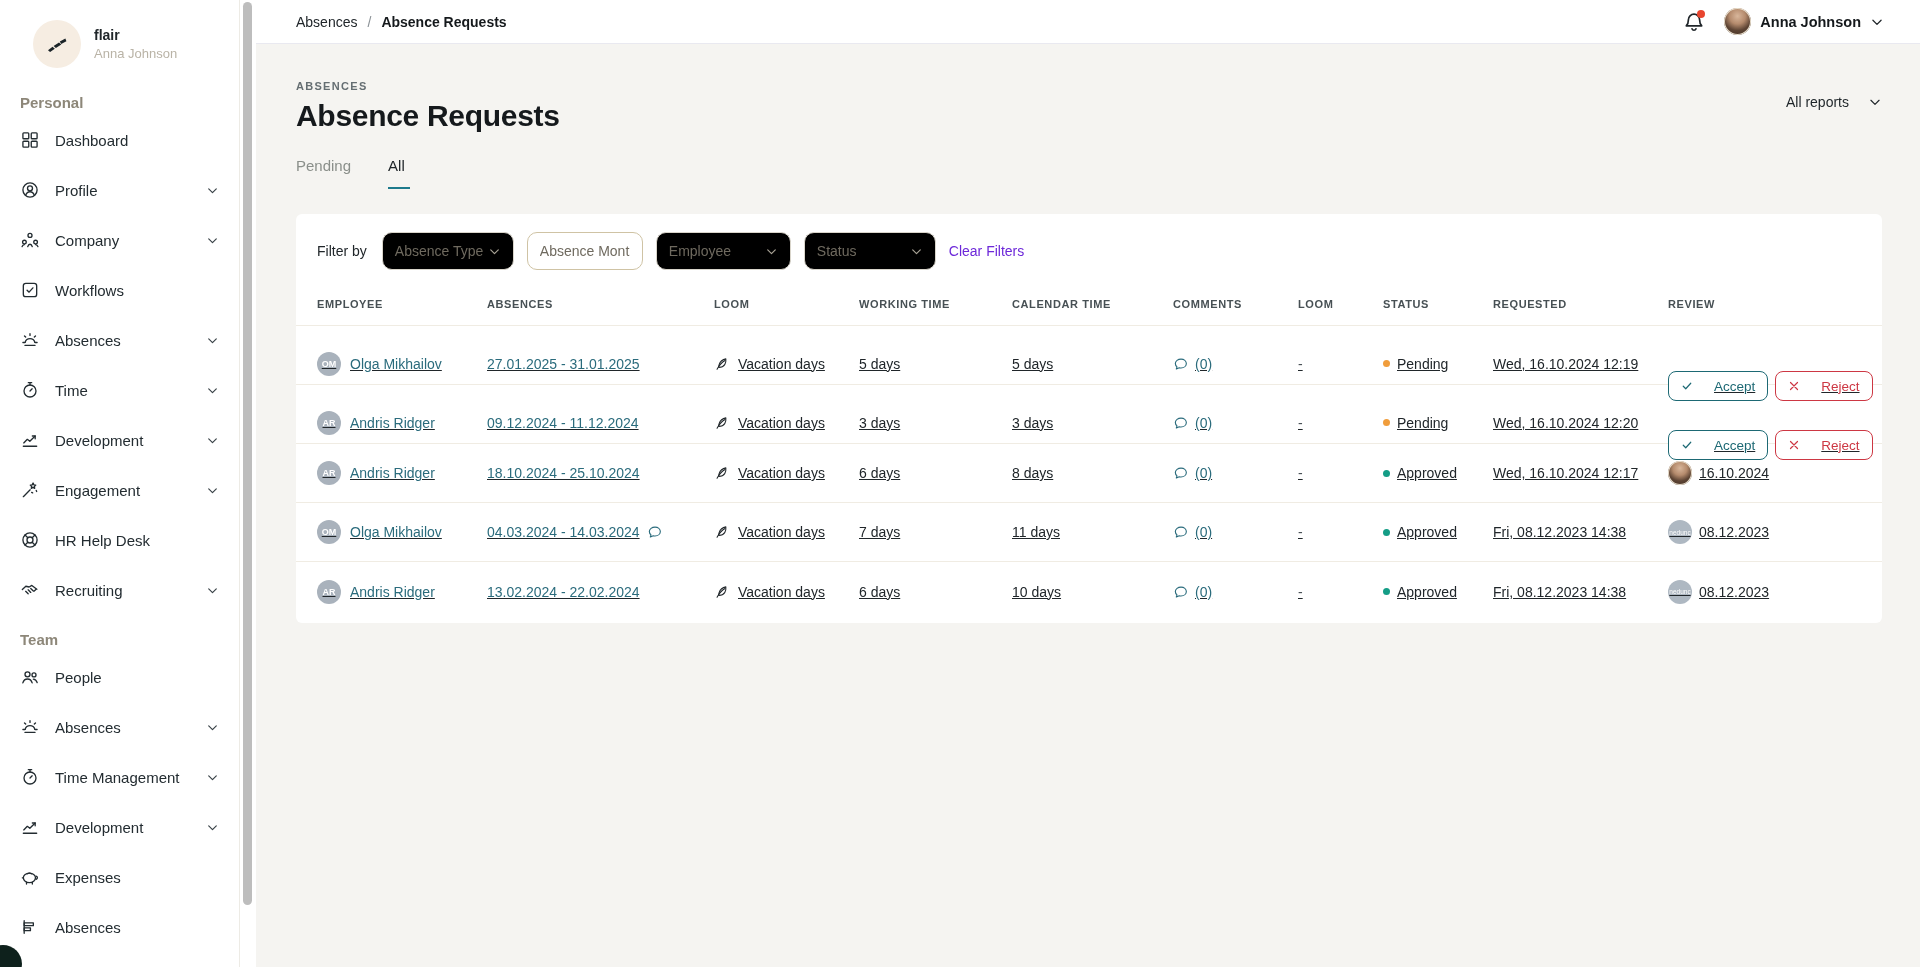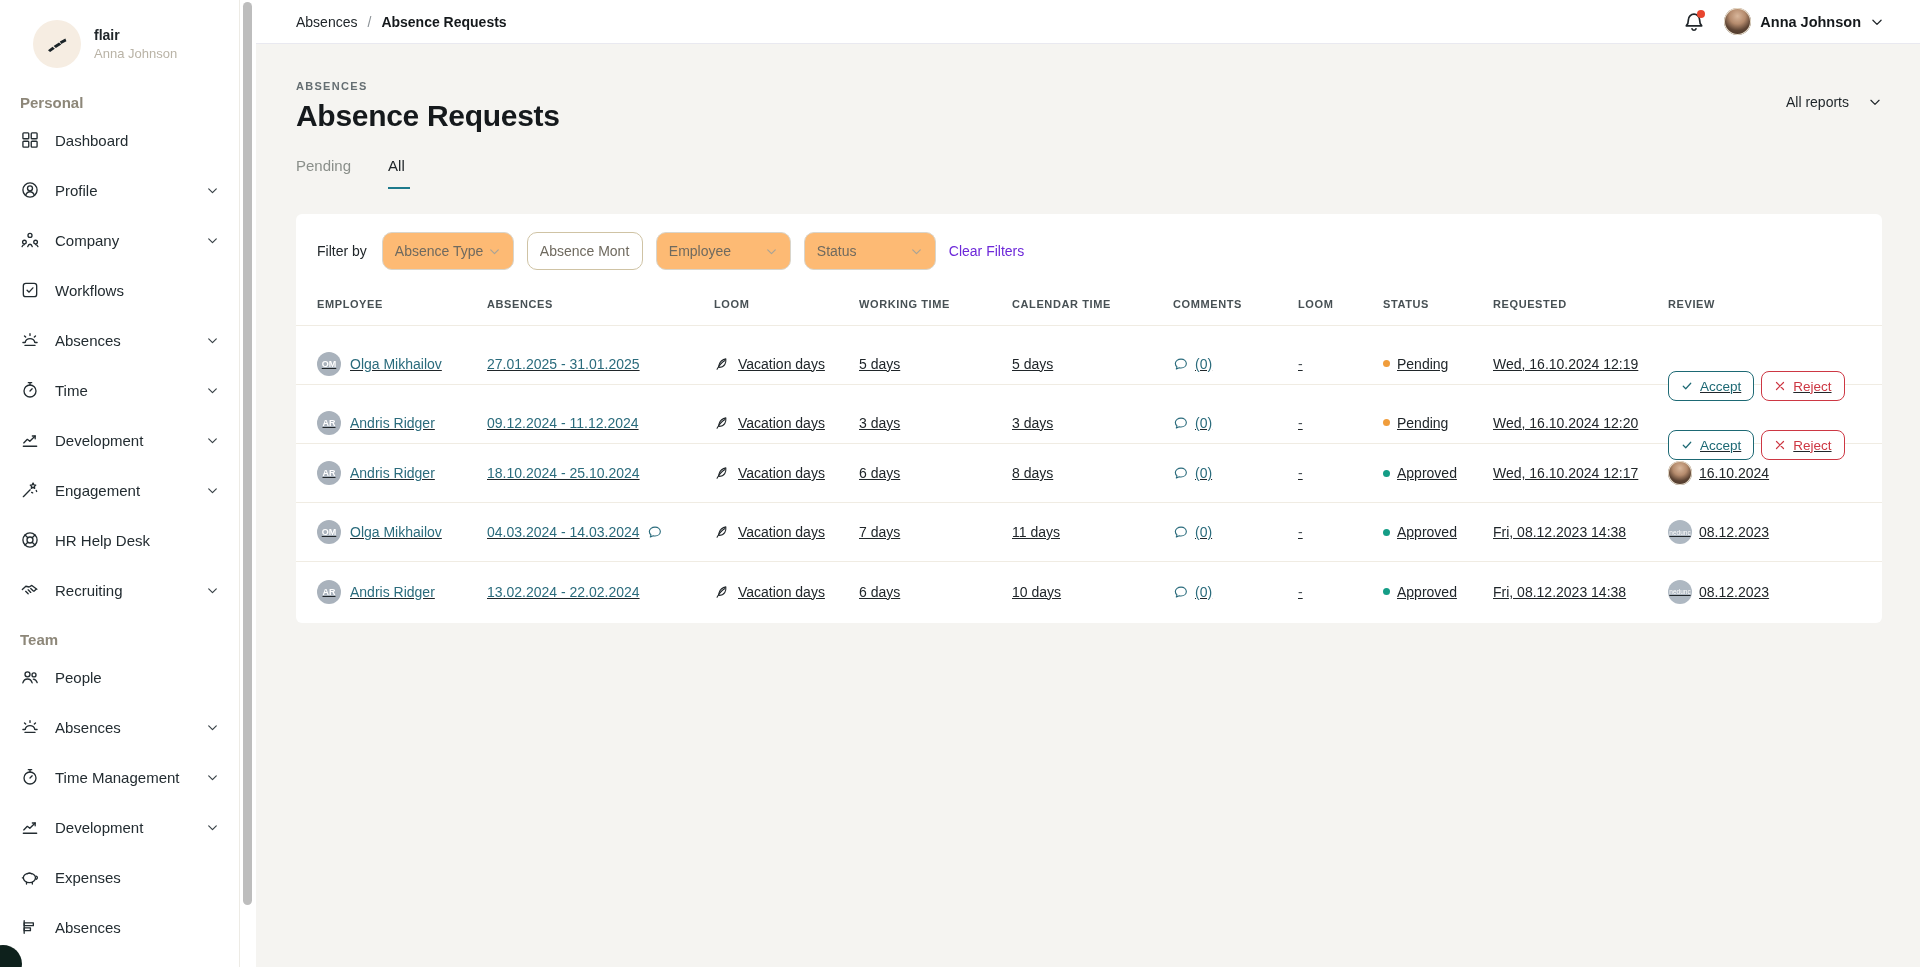--- a/index.html
+++ b/index.html
@@ -49,21 +49,21 @@
   .tabs { display:flex; gap:37px; margin-top:24px; font-size:15px; }
   .tab { cursor:pointer; color:#8a8f8a; }
   .tab.active { color:#20262a; }
   .tab .tab-bar { width:22px; height:2px; margin-top:13px; background:transparent; }
   .tab.active .tab-bar { background:#1d7a8c; }
 
   
   .card { background:#fff; border-radius:6px; margin-top:25px; padding-bottom:2px; }
   .filters { display:flex; align-items:center; gap:13px; padding:18px 21px 12px; }
   .filter-label { font-size:14px; color:#20262a; margin-right:2px; }
-  .f-select { height:38px; border:1px solid #d9d5cb; border-radius:10px; background:#fdba74; display:flex; align-items:center; justify-content:space-between; padding:0 12px; font-size:14px; color:#6f6a5f; cursor:pointer; }
+  .f-select { height:38px; border:1px solid #d9d5cb; border-radius:10px; background:#000000; display:flex; align-items:center; justify-content:space-between; padding:0 12px; font-size:14px; color:#6f6a5f; cursor:pointer; }
   .f-select svg { width:13px; height:13px; color:#a9a396; }
   .f-input { height:38px; border:1px solid #cfc3a4; border-radius:10px; background:#fff; padding:0 12px; font-size:14px; color:#6f6a5f; font-family:"Liberation Sans",sans-serif; outline:none; }
   .f-input::placeholder { color:#6f6a5f; }
   .clear-filters { font-size:14px; color:#6d28d9; cursor:pointer; }
 
   .t-head, .t-row { display:grid; grid-template-columns:170px 227px 145px 153px 161px 125px 85px 110px 175px 1fr; align-items:center; padding:0 21px; }
   .t-head { height:44px; border-bottom:1px solid #f0ece3; }
   .t-head > div { font-size:11px; font-weight:700; letter-spacing:.6px; color:#475054; }
   .t-row { height:59px; border-bottom:1px solid #f0ece3; font-size:14px;text-decoration:underline; }
   .t-row:last-child { border-bottom:none; }
@@ -75,21 +75,21 @@
   .cell-type { display:flex; align-items:center; gap:8px; color:#20262a; }
   .feather-ic { color:#20262a; display:flex; } .feather-ic svg { width:16px; height:16px; }
   .cell-com { display:flex; align-items:center; gap:6px; color:#2a6b7c; cursor:pointer; }
   .bubble-ic { display:flex; color:#2a6b7c; } .bubble-ic svg { width:16px; height:16px; }
   .loom-dash { color:#4a5257; }
   .cell-status { display:flex; align-items:center; gap:7px; }
   .sdot { width:7px; height:7px; border-radius:50%; flex:none; }
   .sdot.pending { background:#f09d3c; }
   .sdot.approved { background:#149d86; }
   .cell-review { display:flex; align-items:center; gap:7px; }
-  .btn { height:30px; border-radius:8px; padding:0 12px; background:#fff; display:inline-flex; align-items:center; gap:7px; font-size:13.5px; cursor:pointer; font-family:"Liberation Sans",sans-serif;margin-top:45px; }
+  .btn { height:30px; border-radius:8px; padding:0 12px; background:#fff; display:inline-flex; align-items:center; gap:21px; font-size:13.5px; cursor:pointer; font-family:"Liberation Sans",sans-serif;margin-top:45px; }
   .btn svg { width:12px; height:12px; }
   .btn-accept { border:1px solid #1d6974; color:#1d6974; }
   .btn-reject { border:1px solid #cd3743; color:#cd3743; }
   .rev-avatar-photo { width:24px; height:24px; border-radius:50%; flex:none;
     background:radial-gradient(circle at 50% 30%, #d8b69b 0%, #b58b6d 34%, #5d4434 62%, #3f2e23 100%);
     box-shadow: inset 0 0 0 1px #e6dccb; }
   .rev-avatar-text { width:24px; height:24px; border-radius:50%; flex:none; background:#aeb8c2; color:#fff; font-size:6.5px; display:flex; align-items:center; justify-content:center; overflow:hidden; }
   .rev-date { color:#20262a; }
 
   .corner-widget { position:fixed; left:-16px; bottom:-16px; width:38px; height:38px; border-radius:50%; background:#0e211c; }

